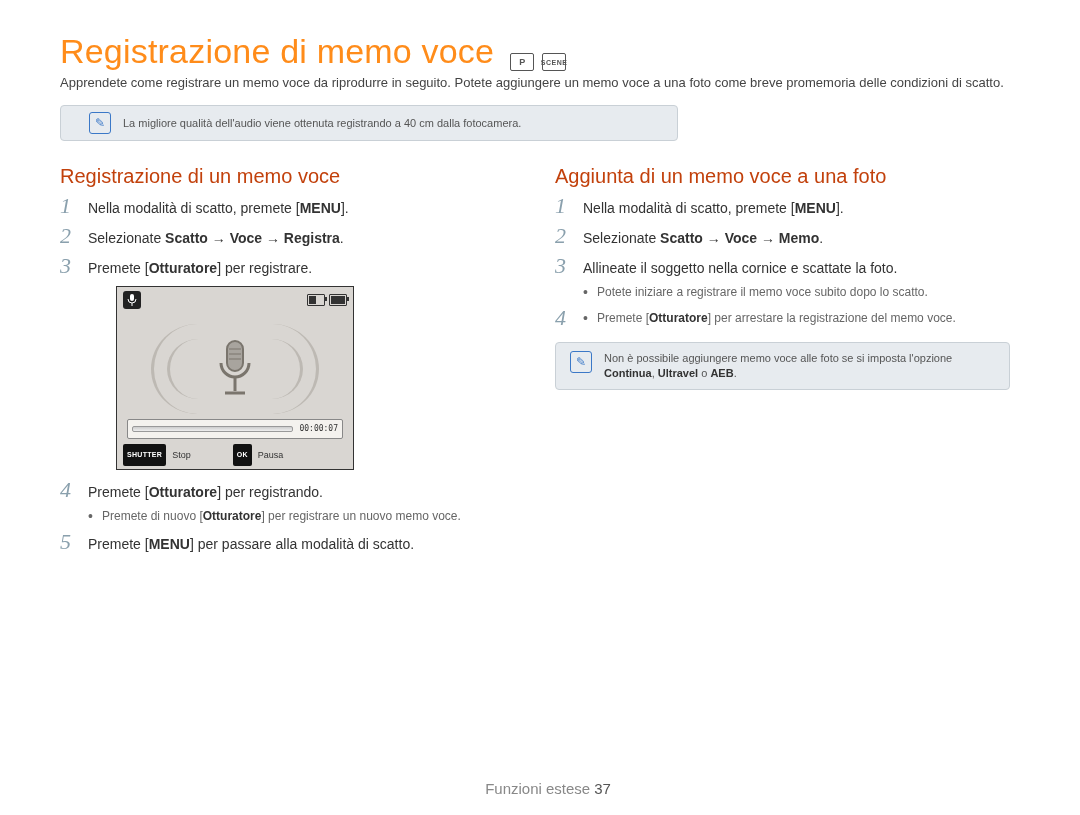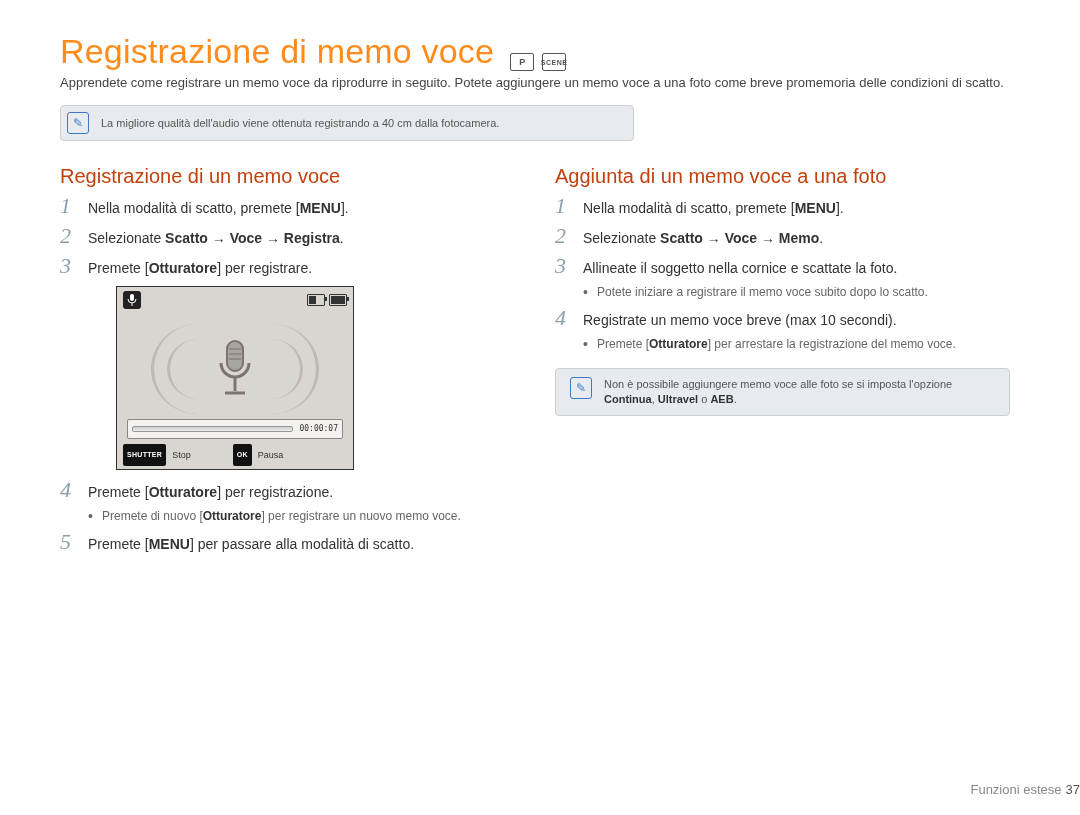--- a/index.html
+++ b/index.html
@@ -3,21 +3,21 @@
 <meta charset="utf-8">
 <style>
   html,body{margin:0;padding:0;background:#fff;color:#222;font-family:Arial,Helvetica,sans-serif}
   .page{width:1080px;height:815px;box-sizing:border-box;padding:32px 60px 0 60px;position:relative}
   .title-row{display:flex;align-items:flex-end;gap:16px}
   .title{font-size:34px;font-weight:400;color:#ff8c1a;letter-spacing:.2px}
   .title-modeicons{display:flex;gap:8px;margin-top:8px}
   .modeicon{width:22px;height:16px;border:1.5px solid #555;border-radius:2px;display:flex;align-items:center;justify-content:center;font-size:9px;color:#555;font-weight:bold}
   .modeicon.scene{letter-spacing:.5px;font-size:7px}
   .intro{font-size:13px;color:#444;line-height:16px;margin-top:4px}
-  .tip-box{margin-top:14px;border:1px solid #c9d0d6;background:#e7ebef;border-radius:4px;display:flex;align-items:center;gap:12px;padding:6px 6px;max-width:560px}
+  .tip-box{margin-top:14px;border:1px solid #c9d0d6;background:#e7ebef;border-radius:4px;display:flex;align-items:center;gap:12px;padding:6px 28px;max-width:560px}
   .tip-box .note-icon{width:20px;height:20px;border:1.5px solid #3b78c7;border-radius:3px;position:relative;flex:none}
   .tip-box .note-icon::after{content:"✎";position:absolute;inset:0;display:flex;align-items:center;justify-content:center;font-size:12px;color:#3b78c7}
   .tip-box .tip-text{font-size:11px;color:#555}
   .cols{display:flex;gap:40px;margin-top:24px}
   .col{width:455px}
   .col h2{font-size:20px;font-weight:400;color:#c2410c;margin:0 0 10px 0}
   ol.steps{list-style:none;margin:0;padding:0;counter-reset:st}
   ol.steps>li{counter-increment:st;position:relative;padding-left:28px;font-size:14px;color:#333;line-height:20px;margin-bottom:10px}
   ol.steps>li::before{content:counter(st);position:absolute;left:0;top:-2px;font-family:Georgia,'Times New Roman',serif;font-style:italic;font-size:22px;color:#8aa0ad}
   .key{display:inline-block;font-weight:bold}
@@ -41,21 +41,21 @@
   .wave.r2{width:90px;height:90px;right:6px;border:3px solid #bdb9b3;border-left:none;border-top:none;border-bottom:none;border-radius:50%}
   .mic-svg{width:44px;height:60px}
   .prog-bar{position:absolute;bottom:30px;left:10px;right:10px;height:20px;background:#f4f2ee;border:1px solid #888;border-radius:2px;display:flex;align-items:center;padding:0 4px;box-sizing:border-box}
   .prog-track{flex:1;height:4px;background:linear-gradient(#ccc,#eee);border:1px solid #999;border-radius:2px;margin-right:6px}
   .prog-time{font-size:8px;color:#333;font-family:monospace}
   .bottom-row{position:absolute;bottom:6px;left:6px;right:6px;height:16px;display:flex;align-items:center;gap:6px}
   .chip{background:#111;color:#fff;font-size:7px;font-weight:bold;padding:1px 4px;border-radius:2px;letter-spacing:.3px}
   .chip-label{font-size:9px;color:#333}
   .tip-box2{margin-top:16px;border:1px solid #c9d0d6;background:#e7ebef;border-radius:4px;display:flex;align-items:flex-start;gap:12px;padding:8px 14px}
   .tip-box2 .tip-text{font-size:11px;color:#555;line-height:15px}
-  .footer{position:absolute;bottom:18px;left:16px;right:0;text-align:right;font-size:13px;color:#888}
+  .footer{position:absolute;bottom:18px;left:16px;right:0;text-align:center;font-size:15px;color:#888}
   .footer .pn{color:#555;margin-left:4px}
 </style>
 </head>
 <body>
 
 <div class="page">
 
   <div class="title-row">
     <div class="title">Registrazione di memo voce</div>
     <div class="title-modeicons">
@@ -132,21 +132,21 @@
             <div class="bottom-row">
               <div class="chip">SHUTTER</div>
               <div class="chip-label">Stop</div>
               <div style="width:30px"></div>
               <div class="chip">OK</div>
               <div class="chip-label">Pausa</div>
             </div>
           </div>
         </li>
         <li>
-          <span>Premete [</span><span class="bold">Otturatore</span><span>] per registrazione.</span>
+          <span>Premete [</span><span class="bold">Otturatore</span><span>] per registrando.</span>
           <ul class="sub">
             <li>
               <span>Premete di nuovo [</span><span class="bold">Otturatore</span><span>] per registrare un nuovo memo voce.</span>
             </li>
           </ul>
         </li>
         <li>
           <span>Premete [</span><span class="key">MENU</span><span>] per passare alla modalità di scatto.</span>
         </li>
       </ol>
@@ -161,21 +161,20 @@
         <li>
           <span>Selezionate </span><span class="bold">Scatto → Voce → Memo</span><span>.</span>
         </li>
         <li>
           <span>Allineate il soggetto nella cornice e scattate la foto.</span>
           <ul class="sub">
             <li>Potete iniziare a registrare il memo voce subito dopo lo scatto.</li>
           </ul>
         </li>
         <li>
-          <span>Registrate un memo voce breve (max 10 secondi).</span>
           <ul class="sub">
             <li>
               <span>Premete [</span><span class="bold">Otturatore</span><span>] per arrestare la registrazione del memo voce.</span>
             </li>
           </ul>
         </li>
       </ol>
 
       <div class="tip-box2">
         <div class="note-icon" style="width:20px;height:20px;border:1.5px solid #3b78c7;border-radius:3px;position:relative;flex:none">

